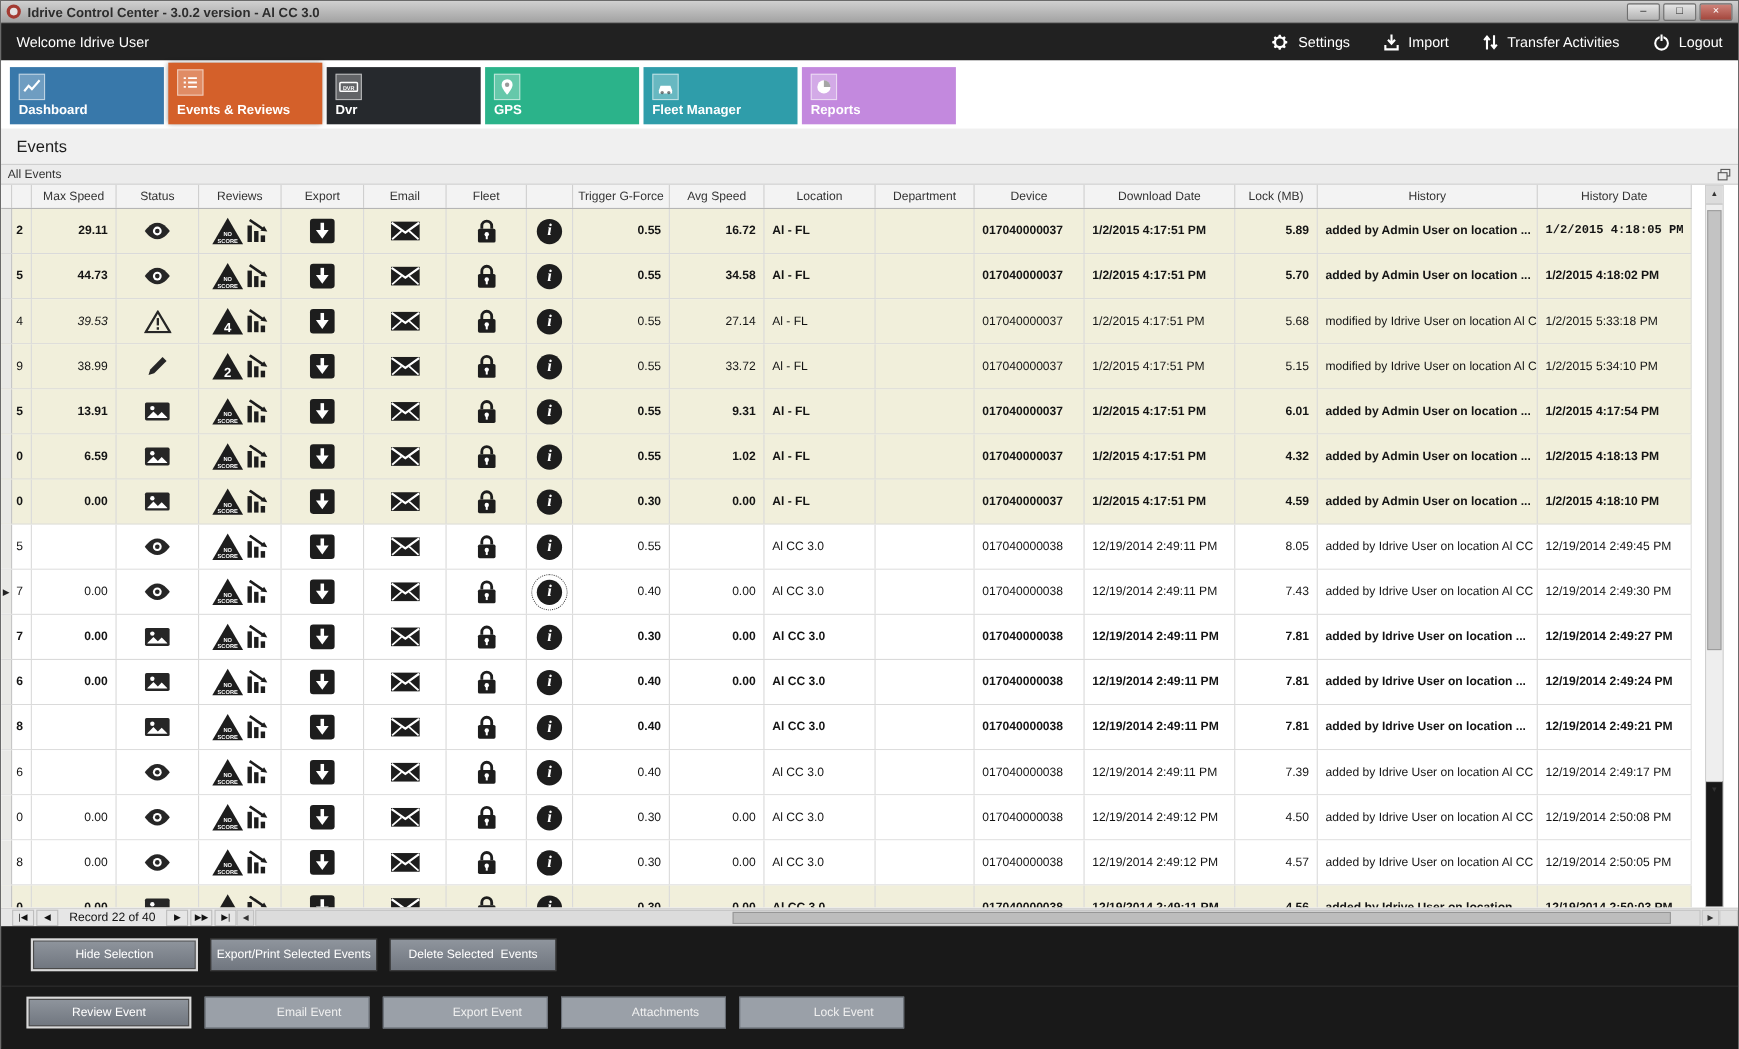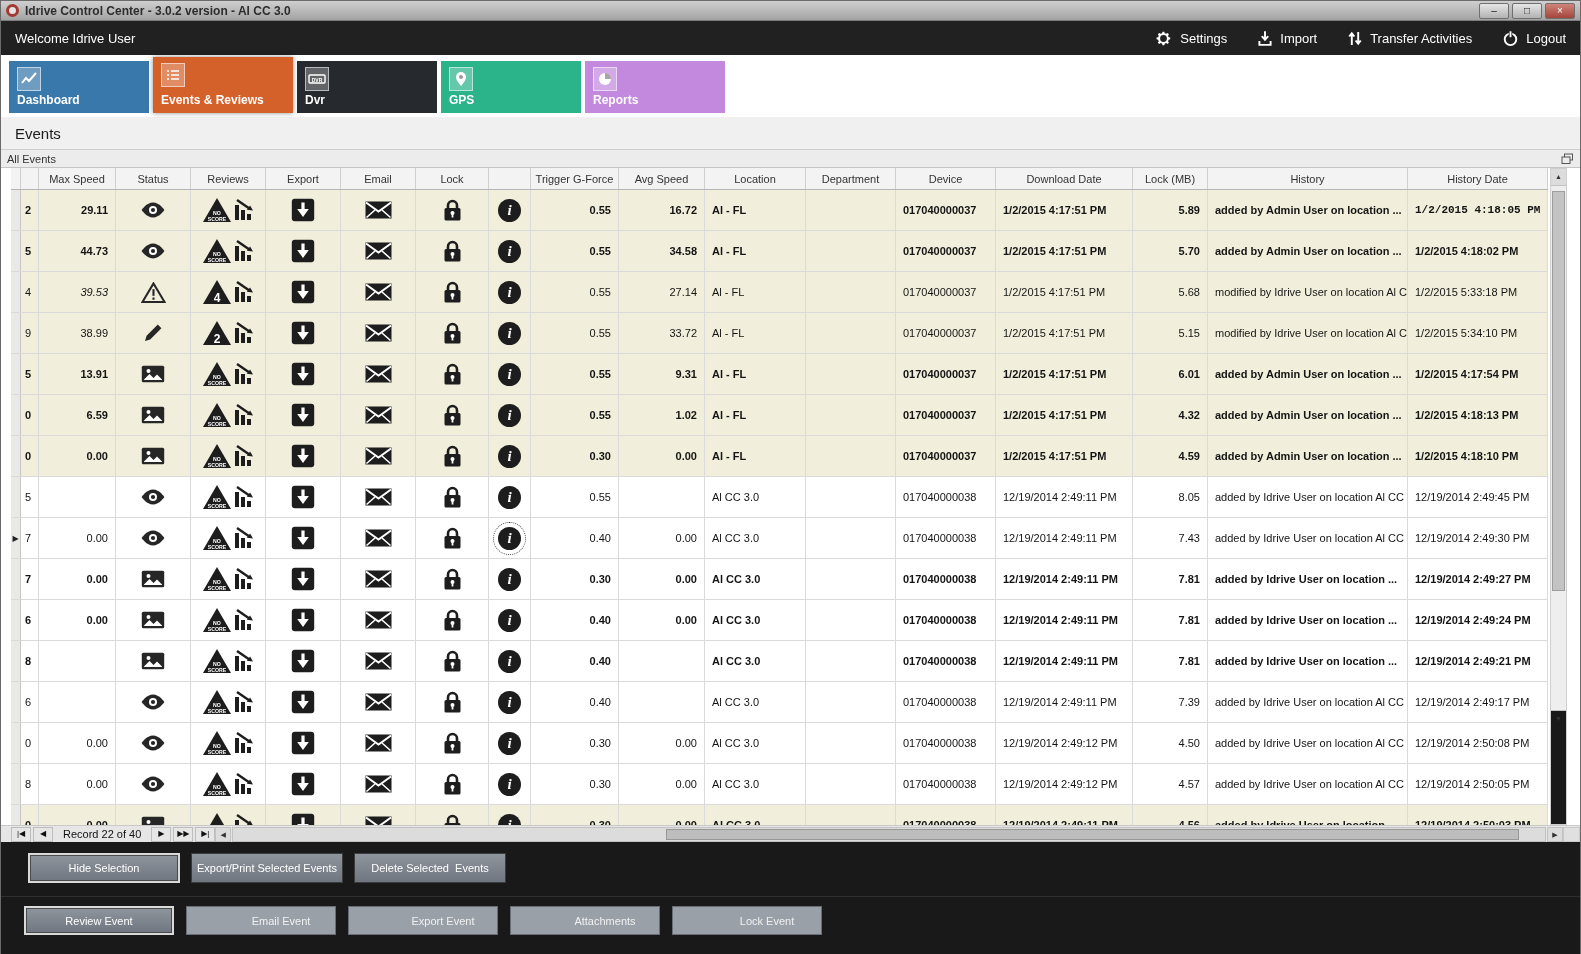--- a/index.html
+++ b/index.html
@@ -28,21 +28,21 @@
   .tab .icon-box{position:absolute;top:6px;left:8px;width:22px;height:22px;background:rgba(255,255,255,.28);border:1px solid rgba(255,255,255,.55);display:flex;align-items:center;justify-content:center;}
   .tab .label{position:absolute;left:8px;bottom:6px;font-weight:bold;font-size:12px;white-space:nowrap;}
 
   
   .page-title-bar{height:32px;background:#f0f0f0;display:flex;align-items:center;padding-left:14px;font-size:15px;color:#1c1c1c;box-sizing:border-box;}
   .panel-bar{height:19px;background:#ececec;border-top:1px solid #cfcfcf;border-bottom:1px solid #c5c5c5;display:flex;align-items:center;padding:0 6px;font-size:11px;color:#333;box-sizing:border-box;}
   .panel-restore{margin-left:auto;cursor:pointer;display:flex;}
 
   
   .grid-area{position:relative;height:657px;background:#fff;overflow:hidden;}
-  .grid-wrap{margin-left:10px;width:1537px;}
+  .grid-wrap{width:1537px;}
   .grid-header{display:flex;height:22px;background:#f3f3f3;border-bottom:1px solid #b5b5b5;box-sizing:border-box;}
   .hcell{box-sizing:border-box;border-right:1px solid #cfcfcf;display:flex;align-items:center;justify-content:center;font-size:11px;color:#333;overflow:hidden;white-space:nowrap;flex:none;cursor:pointer;}
   .grid-body{height:635px;overflow:hidden;}
   .grid-row{display:flex;height:41px;box-sizing:border-box;border-bottom:1px solid #dadada;background:#fff;cursor:pointer;}
   .grid-row.beige{background:#f1efdb;}
   .grid-row.bold{font-weight:bold;}
   .cell{box-sizing:border-box;border-right:1px solid #dadada;display:flex;align-items:center;padding:0 7px;font-size:11px;color:#141414;overflow:hidden;white-space:nowrap;flex:none;}
   .cell.num{justify-content:flex-end;}
   .cell.center{justify-content:center;padding:0;gap:2px;}
   .cell.indicator{background:#e9e9e6;border-right:1px solid #c6c6c6;padding:0;justify-content:center;font-size:8px;color:#222;}
@@ -154,20 +154,30 @@
     </div>
     <div class="tab" style="background: rgb(43, 179, 138);">
       <span class="icon-box">
           <svg width="16" height="16" viewBox="0 0 16 16">
             <path d="M8 1a5 5 0 0 1 5 5c0 3.6-5 9-5 9S3 9.6 3 6a5 5 0 0 1 5-5z" fill="#fff"></path>
             <circle cx="8" cy="6" r="2" fill="rgba(0,0,0,.4)"></circle>
           </svg>
         </span>
       <span class="label">GPS</span>
     </div>
+    <div class="tab" style="background: rgb(47, 157, 170);">
+      <span class="icon-box">
+          <svg width="16" height="16" viewBox="0 0 16 16">
+            <path d="M2 11l1.5-4h9L14 11v3H2z" fill="#fff"></path>
+            <circle cx="5" cy="13.2" r="1.5" fill="rgba(0,0,0,.5)"></circle>
+            <circle cx="11" cy="13.2" r="1.5" fill="rgba(0,0,0,.5)"></circle>
+          </svg>
+        </span>
+      <span class="label">Fleet Manager</span>
+    </div>
     <div class="tab" style="background: rgb(195, 137, 222);">
       <span class="icon-box">
           <svg width="16" height="16" viewBox="0 0 16 16">
             <circle cx="8" cy="8" r="6" fill="#fff"></circle>
             <path d="M8 8V2a6 6 0 0 1 6 6z" fill="rgba(0,0,0,.35)"></path>
           </svg>
         </span>
       <span class="label">Reports</span>
     </div>
   </div>
@@ -189,21 +199,21 @@
   <div class="grid-area">
     <div class="grid-wrap">
       <div class="grid-header" id="grid-header">
           <div class="hcell" style="width: 10px;"></div>
           <div class="hcell" style="width: 18px;"></div>
           <div class="hcell" style="width: 77px;">Max Speed</div>
           <div class="hcell" style="width: 75px;">Status</div>
           <div class="hcell" style="width: 75px;">Reviews</div>
           <div class="hcell" style="width: 75px;">Export</div>
           <div class="hcell" style="width: 75px;">Email</div>
-          <div class="hcell" style="width: 73px;">Lock</div>
+          <div class="hcell" style="width: 73px;">Fleet</div>
           <div class="hcell" style="width: 42px;"></div>
           <div class="hcell" style="width: 88px;">Trigger G-Force</div>
           <div class="hcell" style="width: 86px;">Avg Speed</div>
           <div class="hcell" style="width: 101px;">Location</div>
           <div class="hcell" style="width: 90px;">Department</div>
           <div class="hcell" style="width: 100px;">Device</div>
           <div class="hcell" style="width: 137px;">Download Date</div>
           <div class="hcell" style="width: 75px;">Lock (MB)</div>
           <div class="hcell" style="width: 200px;">History</div>
           <div class="hcell" style="width: 140px;">History Date</div>

